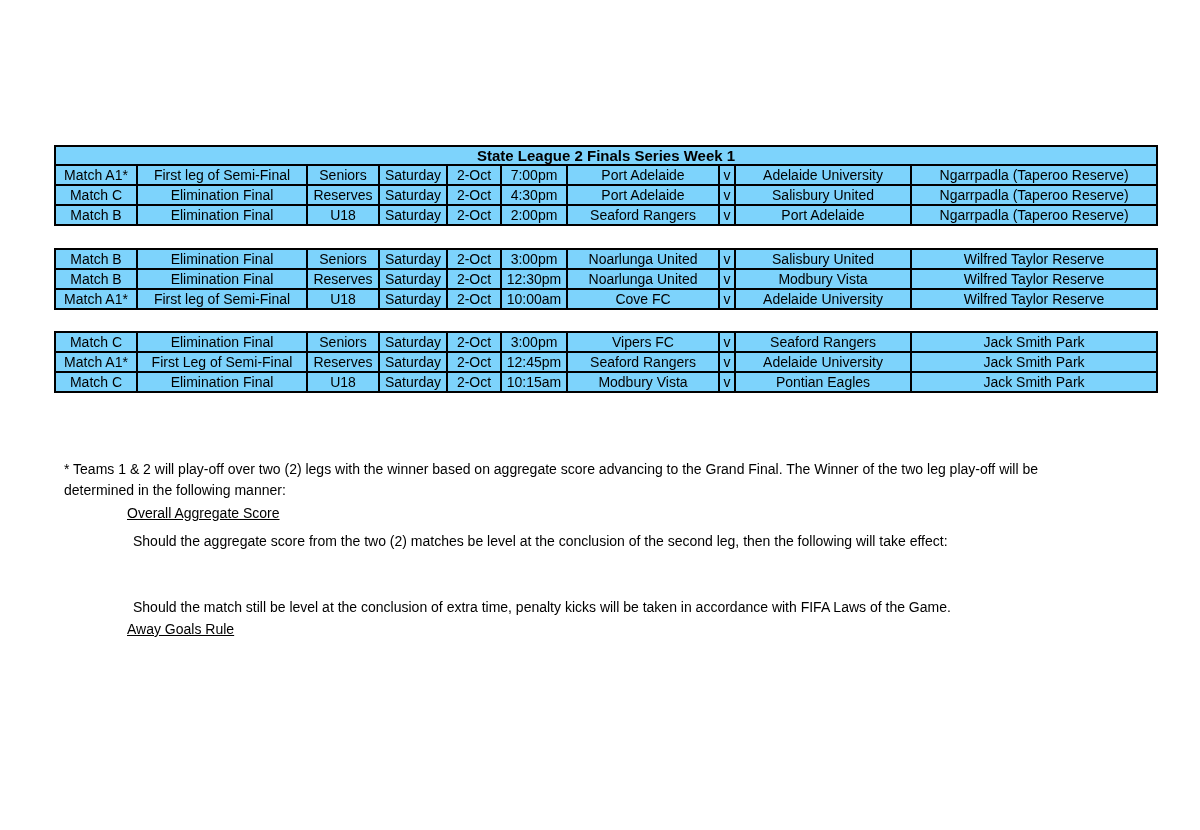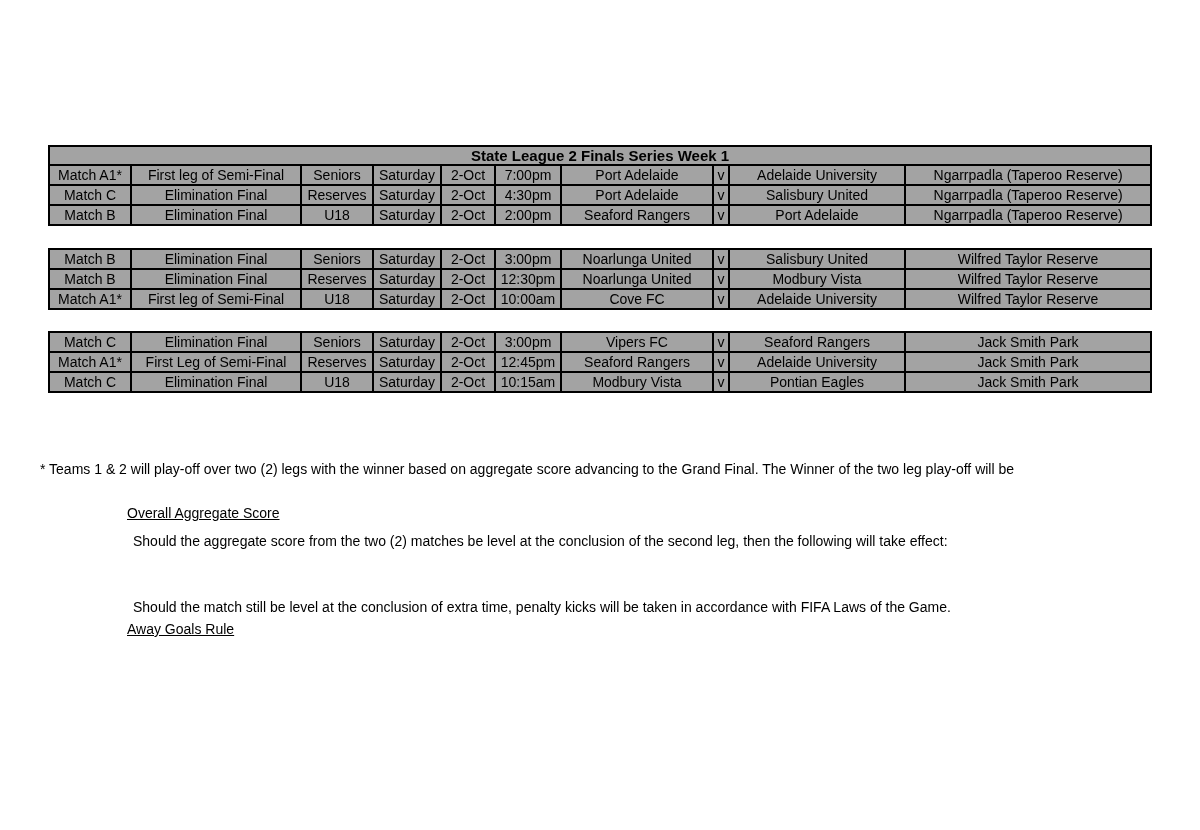--- a/index.html
+++ b/index.html
@@ -5,25 +5,25 @@
   * { margin: 0; padding: 0; box-sizing: border-box; }
   html, body { width: 1200px; height: 830px; background: #ffffff; }
   body {
     position: relative;
     font-family: "Liberation Sans", sans-serif;
     color: #000000;
     overflow: hidden;
   }
   table.fixtures {
     position: absolute;
-    left: 48px;
+    left: 54px;
     width: 1102px;
     border-collapse: collapse;
     table-layout: fixed;
-    background: #a3a3a3;
+    background: #7dd3fc;
     border-radius: 7px;
   }
   .fixtures td {
     border: 2px solid #000000;
     text-align: center;
     vertical-align: middle;
     font-size: 14px;
     height: 20px;
     padding: 0 2px;
     overflow: hidden;
@@ -217,22 +217,23 @@
         <td>10:15am</td>
         <td>Modbury Vista</td>
         <td>v</td>
         <td>Pontian Eagles</td>
         <td>Jack Smith Park</td>
       </tr>
 
   </tbody>
 </table>
 
-<div class="note" style="left:40px; top:459px;">
+<div class="note" style="left:64px; top:459px;">
   <div class="note-block">* Teams 1 &amp; 2 will play-off over two (2) legs with the winner based on aggregate score advancing to the Grand Final. The Winner of the two leg play-off will be</div>
+  <div class="note-block">determined in the following manner:</div>
 </div>
 
 <div class="note heading" style="left:127px; top:503px;">Overall Aggregate Score</div>
 
 <div class="note" style="left:133px; top:531px;text-align:center;">Should the aggregate score from the two (2) matches be level at the conclusion of the second leg, then the following will take effect:</div>
 
 <div class="note heading" style="left:127px; top:588px;margin-top:31px;">Away Goals Rule</div>
 
 <div class="note" style="left:133px; top:597px; line-height:20px;">
   <div class="note-block">Should the match still be level at the conclusion of extra time, penalty kicks will be taken in accordance with FIFA Laws of the Game.</div>

